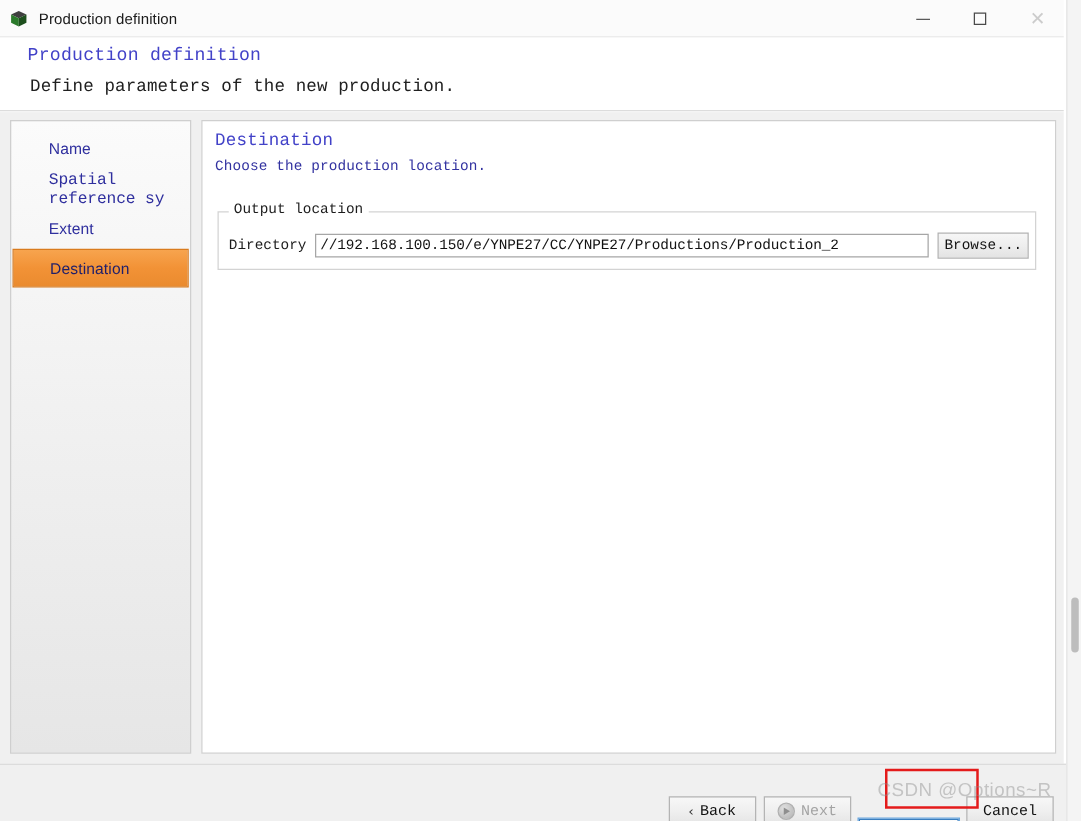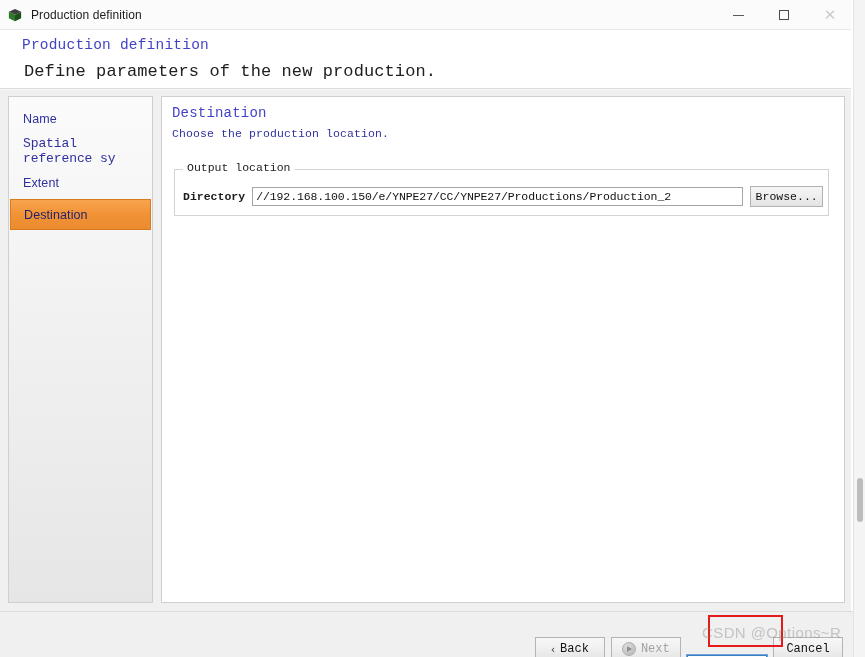--- a/index.html
+++ b/index.html
@@ -99,21 +99,21 @@
     font-family: "Liberation Mono", monospace;
     font-size: 14.5px;
     color: #4242c8;
     letter-spacing: 0.2px;
   }
   .header-sub {
     position: absolute;
     left: 24px;
     top: 32px;
     font-family: "Liberation Mono", monospace;
-    font-size: 17px;
+    font-size: 14px;
     color: #202020;
     letter-spacing: 0.1px;
   }
   .header-rule {
     position: absolute;
     left: 0;
     top: 88px;
     width: 853px;
     height: 1px;
     background: #dcdcdc;
@@ -147,21 +147,21 @@
     background: linear-gradient(to bottom, #fbfbfb 0%, #f1f1f1 45%, #e6e6e6 100%);
     border: 1px solid #cfcfcf;
     box-sizing: border-box;
     padding-top: 6px;
   }
   .side-item {
     height: 32px;
     margin: 0 1px;
     display: flex;
     align-items: center;
-    padding-left: 13px;
+    padding-left: 29px;
     box-sizing: border-box;
     font-size: 12.5px;
     color: #2f2f9e;
     font-family: "Liberation Sans", sans-serif;
     letter-spacing: 0.1px;
   }
   .side-item.mono {
     font-family: "Liberation Mono", monospace;
     font-size: 13px;
     letter-spacing: -0.1px;
@@ -232,21 +232,20 @@
     width: 640px;
     display: flex;
     align-items: center;
   }
   .field-label {
     font-family: "Liberation Mono", monospace;
     font-size: 11.5px;
     color: #1c1c1c;
     margin-right: 7px;
     white-space: nowrap;
-    font-weight: bold;
   }
   .dir-input {
     width: 514px;
     height: 19px;
     border: 1px solid #a6a6a6;
     background: #ffffff;
     box-sizing: border-box;
     font-family: "Liberation Mono", monospace;
     font-size: 11.5px;
     color: #111111;

